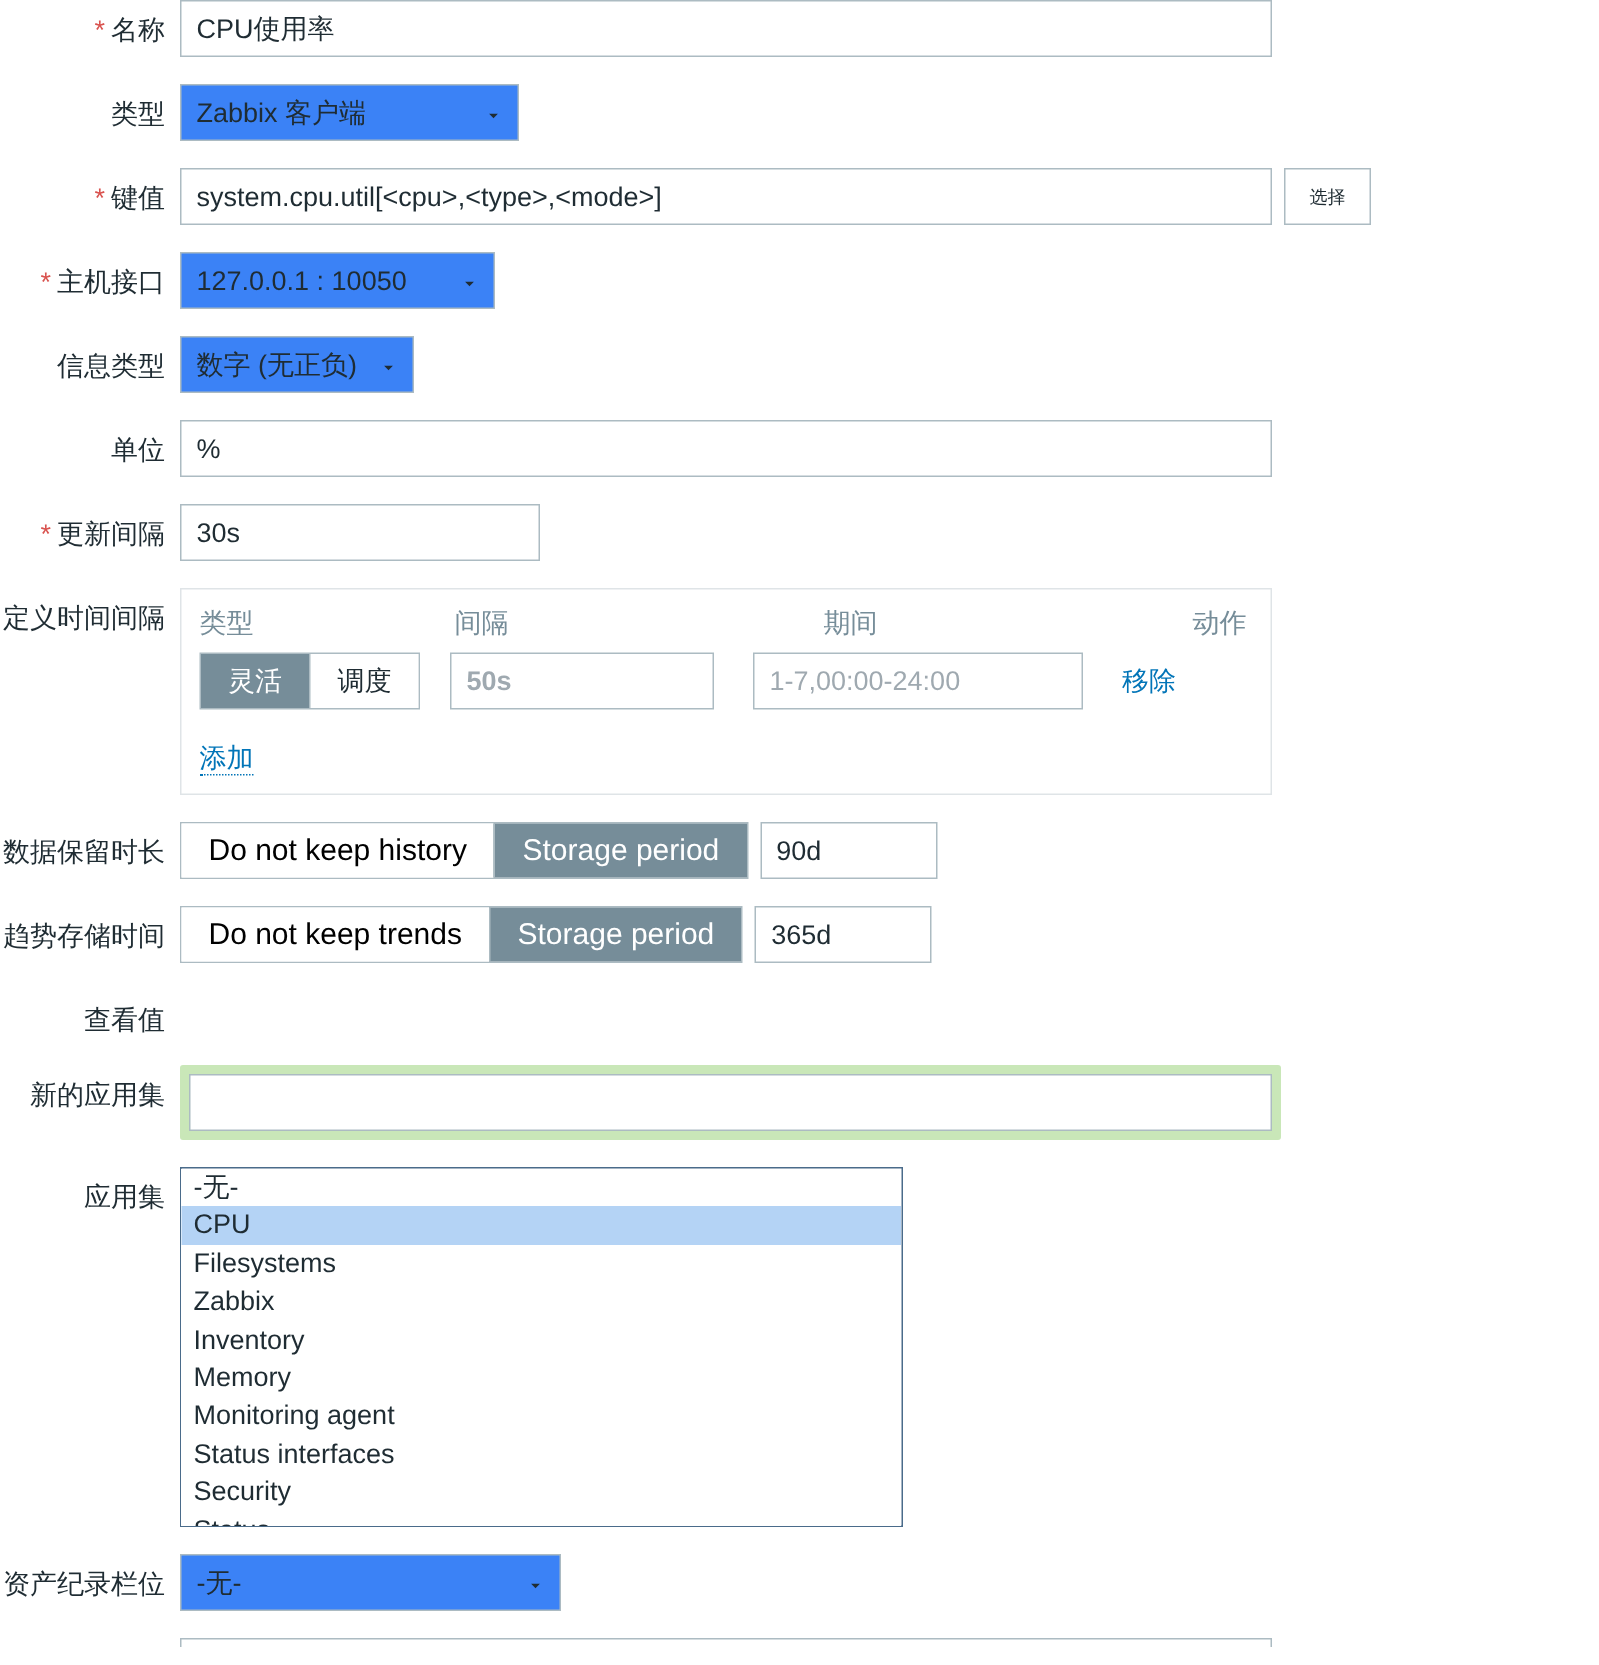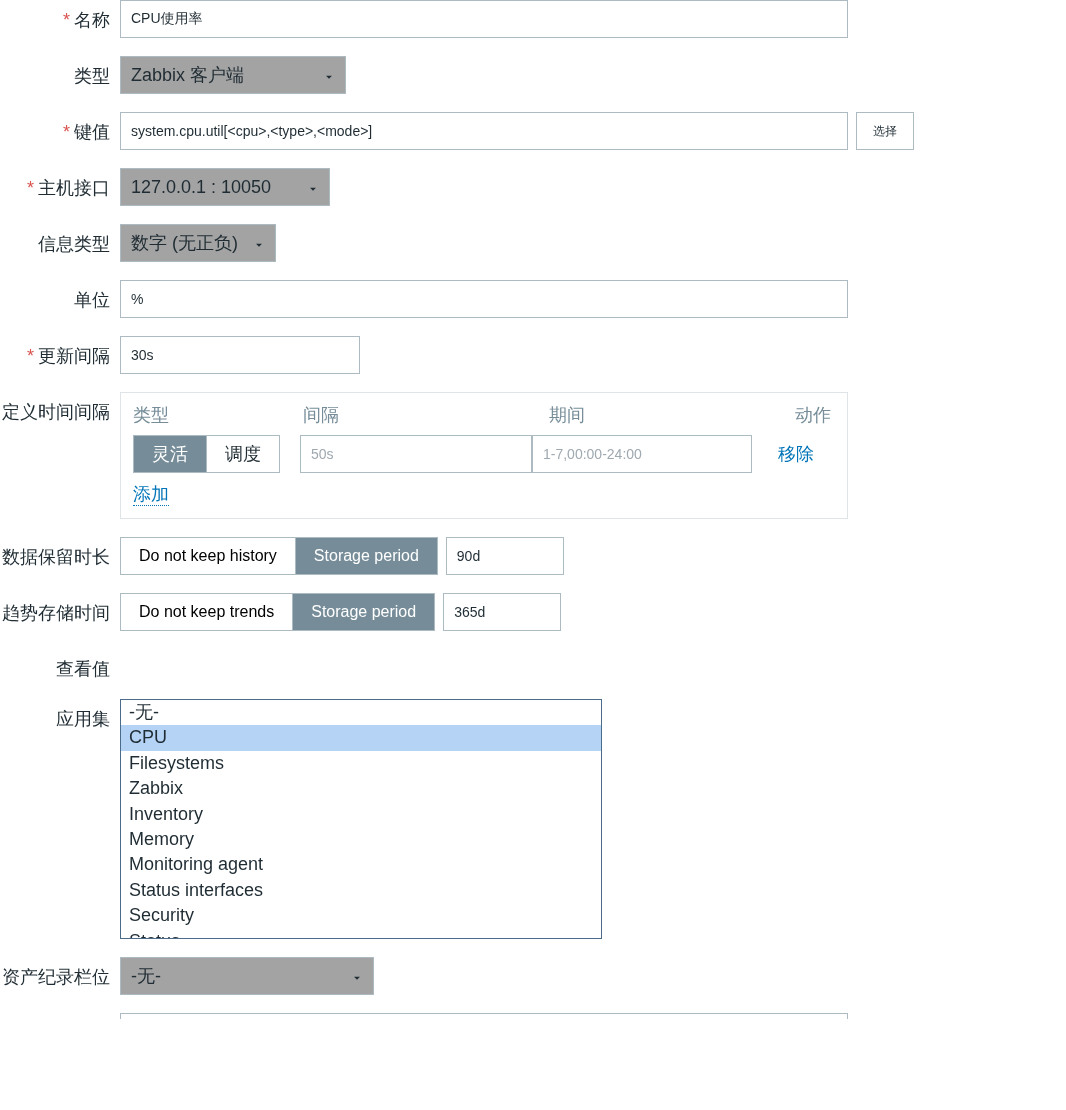--- a/index.html
+++ b/index.html
@@ -37,36 +37,36 @@
     }
     .form-control-area {
       display: flex;
       align-items: center;
       gap: 8px;
     }
     input.text-input {
       height: 38px;
       border: 1px solid #acbbc2;
       padding: 0 10px;
-      font-size: 14px;
+      font-size: 18px;
       color: #1f2c33;
       background: #fff;
       outline: none;
     }
     .select-wrap {
       position: relative;
       display: inline-block;
     }
     select {
       height: 38px;
       border: 1px solid #acbbc2;
       padding: 0 34px 0 10px;
       font-size: 18px;
       color: #1f2c33;
-      background: #a3a3a3;
+      background: #3b82f6;
       appearance: none;
       -webkit-appearance: none;
       cursor: pointer;
       outline: none;
     }
     .chev-down {
       position: absolute;
       right: 10px;
       top: 50%;
       transform: translateY(-50%);
@@ -144,21 +144,21 @@
     .segmented {
       display: inline-flex;
       border: 1px solid #acbbc2;
       height: 38px;
     }
     .segmented .seg {
       padding: 0 18px;
       height: 36px;
       display: flex;
       align-items: center;
-      font-size: 16px;
+      font-size: 20px;
       cursor: pointer;
       background: #fff;
       border: none;
     }
     .segmented .seg.active {
       background: #768d99;
       color: #fff;
     }
     .segmented .seg + .seg {
       border-left: 1px solid #acbbc2;
@@ -287,25 +287,25 @@
           <span style="width:170px">类型</span>
           <span style="width:246px">间隔</span>
           <span style="width:246px">期间</span>
           <span>动作</span>
         </div>
         <div class="interval-body">
           <div class="btn-group" style="margin-right:20px;">
             <button class="toggle-btn active">灵活</button>
             <button class="toggle-btn">调度</button>
           </div>
-          <input type="text" class="text-input" style="width: 232px; " placeholder="50s">
+          <input type="text" class="text-input" style="width: 176px; margin-right: 26px; font-weight: bold;" placeholder="50s">
           <input type="text" class="text-input" style="width: 220px; margin-right: 26px;" placeholder="1-7,00:00-24:00">
           <a class="link">移除</a>
         </div>
-        <div style="margin-top:9px;">
+        <div style="margin-top:20px;">
           <a class="link dotted">添加</a>
         </div>
       </div>
     </div>
   </div>
 
   <div class="form-row">
     <div class="form-label"><span>数据保留时长</span></div>
     <div class="form-control-area">
       <div class="segmented">
@@ -324,20 +324,28 @@
         <button class="seg active">Storage period</button>
       </div>
       <input type="text" class="text-input w-118" value="365d" style="">
     </div>
   </div>
 
   <div class="form-row">
     <div class="form-label"><span>查看值</span></div>
   </div>
 
+  <div class="form-row">
+    <div class="form-label"><span>新的应用集</span></div>
+    <div class="form-control-area">
+      <div class="new-app-highlight">
+        <input type="text" class="text-input" style="width: 722px;" value="">
+      </div>
+    </div>
+  </div>
 
   <div class="form-row">
     <div class="form-label"><span>应用集</span></div>
     <div class="form-control-area">
       <div class="listbox" id="apps-listbox">
           <div class="opt">-无-</div>
           <div class="opt selected">CPU</div>
           <div class="opt">Filesystems</div>
           <div class="opt">Zabbix</div>
           <div class="opt">Inventory</div>

